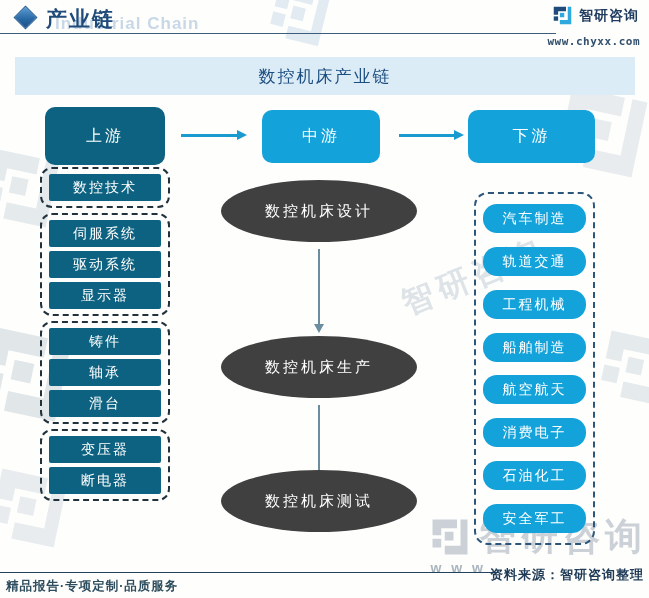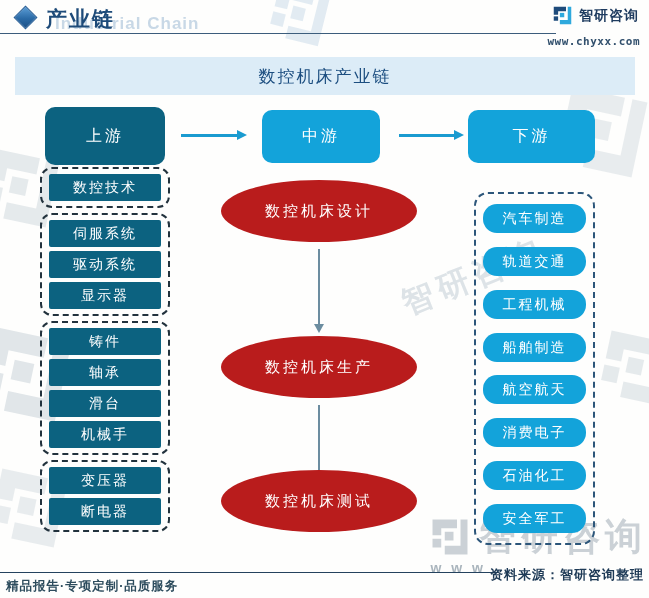--- a/index.html
+++ b/index.html
@@ -64,21 +64,21 @@
   .group {
     border:2px dashed #22323d; border-radius:12px; padding:1px 7px; margin-bottom:5px;
   }
   .group .item {
     background:#0c6280; color:#fff; font-size:14px; text-align:center;
     height:27px; line-height:27px; margin:4px 0; border-radius:2px; letter-spacing:2px;
   }
 
   
   .ellipse {
-    position:absolute; left:221px; width:196px; height:62px; background:#b91c1c;
+    position:absolute; left:221px; width:196px; height:62px; background:#404040;
     border-radius:50%; display:flex; align-items:center; justify-content:center;
     color:#fff; font-size:15px; letter-spacing:3px; z-index:4;
   }
   .ellipse-1 { top:180px; }
   .ellipse-2 { top:336px; }
   .ellipse-3 { top:470px; }
   .arrow-v { position:absolute; left:318px; width:2px; background:#6c8da0; z-index:4; }
   .arrow-v::after {
     content:''; position:absolute; bottom:-8px; left:-4px;
     border-top:9px solid #6c8da0; border-left:5px solid transparent; border-right:5px solid transparent;
@@ -203,21 +203,20 @@
     </div>
     <div class="group">
       <div class="item">伺服系统</div>
       <div class="item">驱动系统</div>
       <div class="item">显示器</div>
     </div>
     <div class="group">
       <div class="item">铸件</div>
       <div class="item">轴承</div>
       <div class="item">滑台</div>
-      <div class="item">机械手</div>
     </div>
     <div class="group">
       <div class="item">变压器</div>
       <div class="item">断电器</div>
     </div>
   </div>
 
   <div class="ellipse ellipse-1">数控机床设计</div>
   <div class="arrow-v arrow-v1"></div>
   <div class="ellipse ellipse-2">数控机床生产</div>

